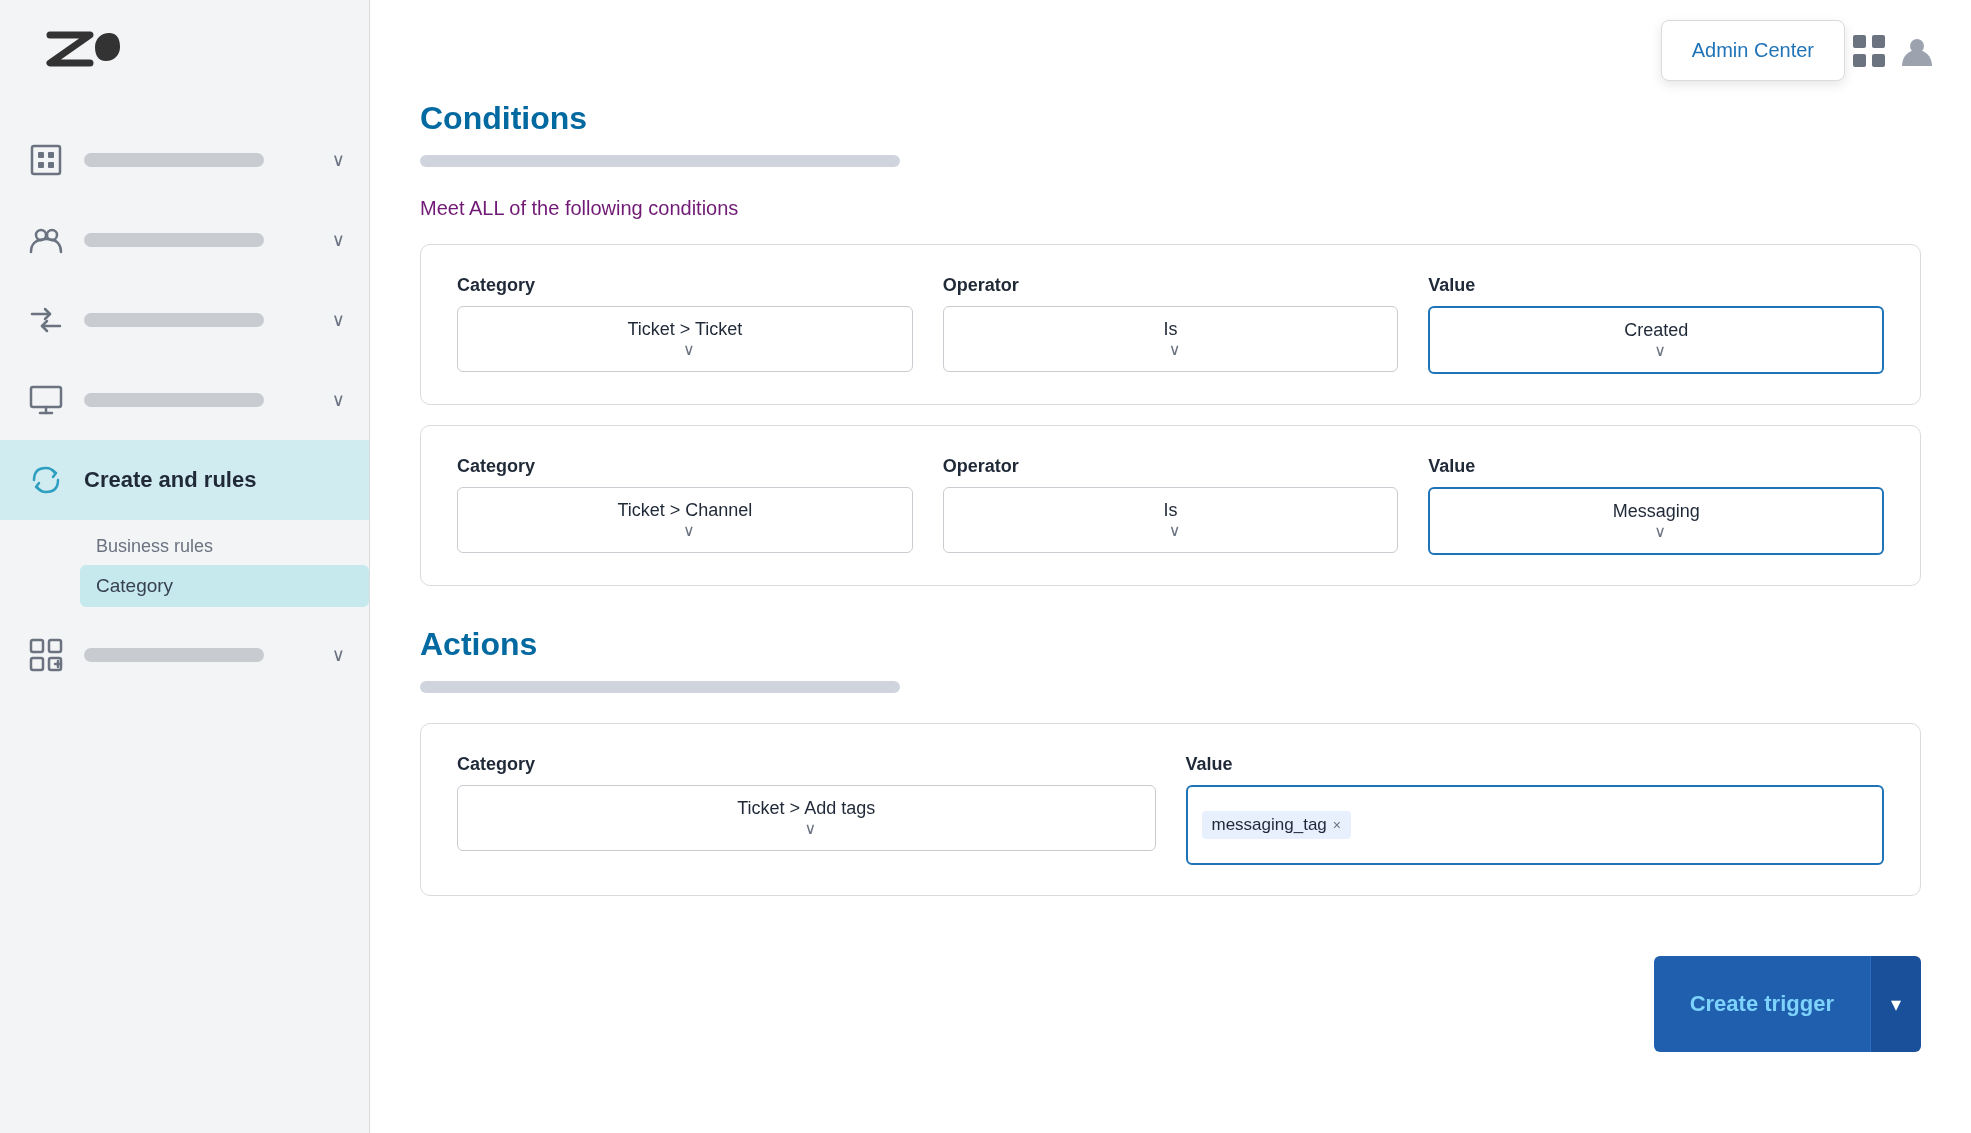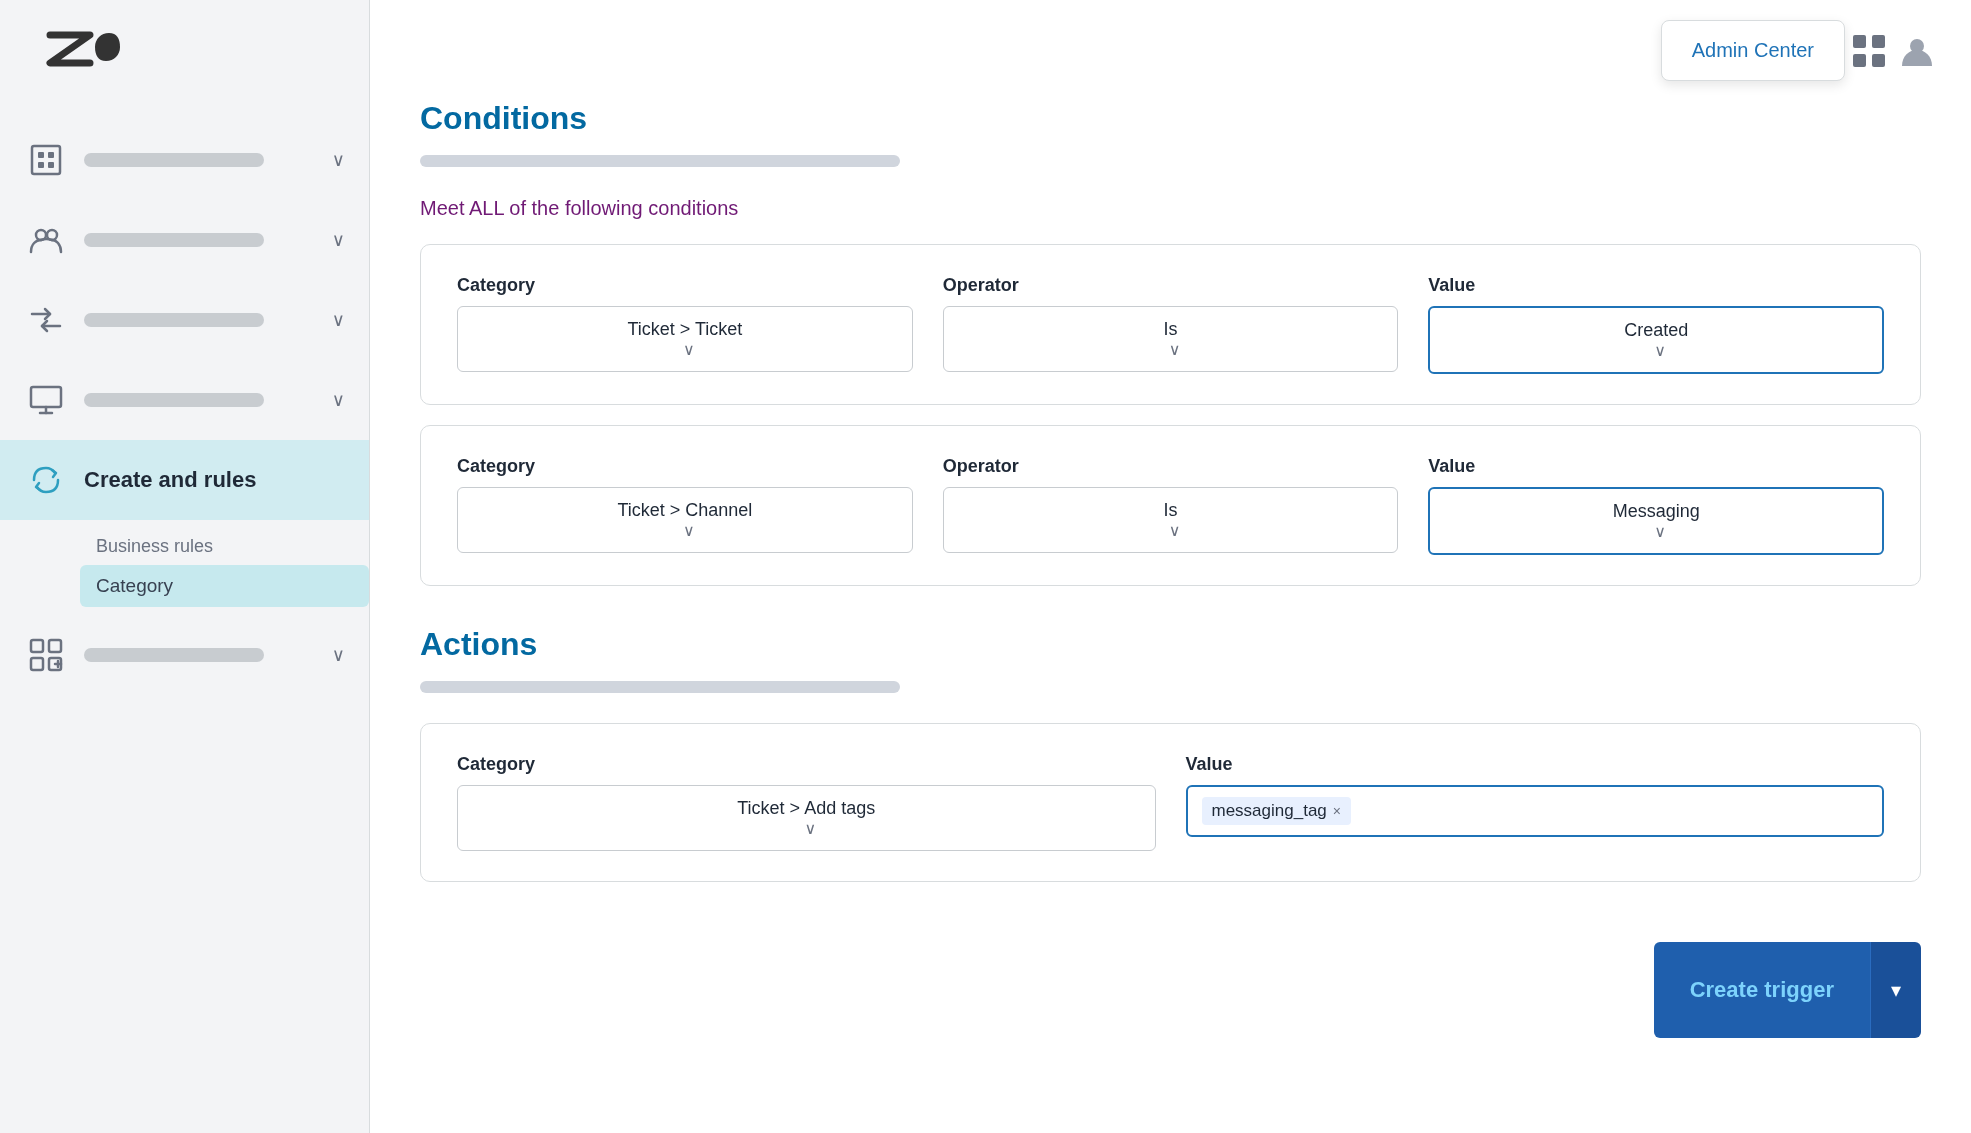--- a/index.html
+++ b/index.html
@@ -202,21 +202,21 @@
 
     
     .actions-section {
       margin-top: 40px;
     }
 
     
     .tag-input {
       border: 2px solid #1f73b7;
       border-radius: 6px;
-      padding: 10px 14px;
+      padding: 24px 14px;
       display: flex;
       align-items: center;
       gap: 8px;
       min-width: 340px;
       background: white;
     }
     .tag-chip {
       background: #e8f0fe;
       border-radius: 4px;
       padding: 4px 10px;

